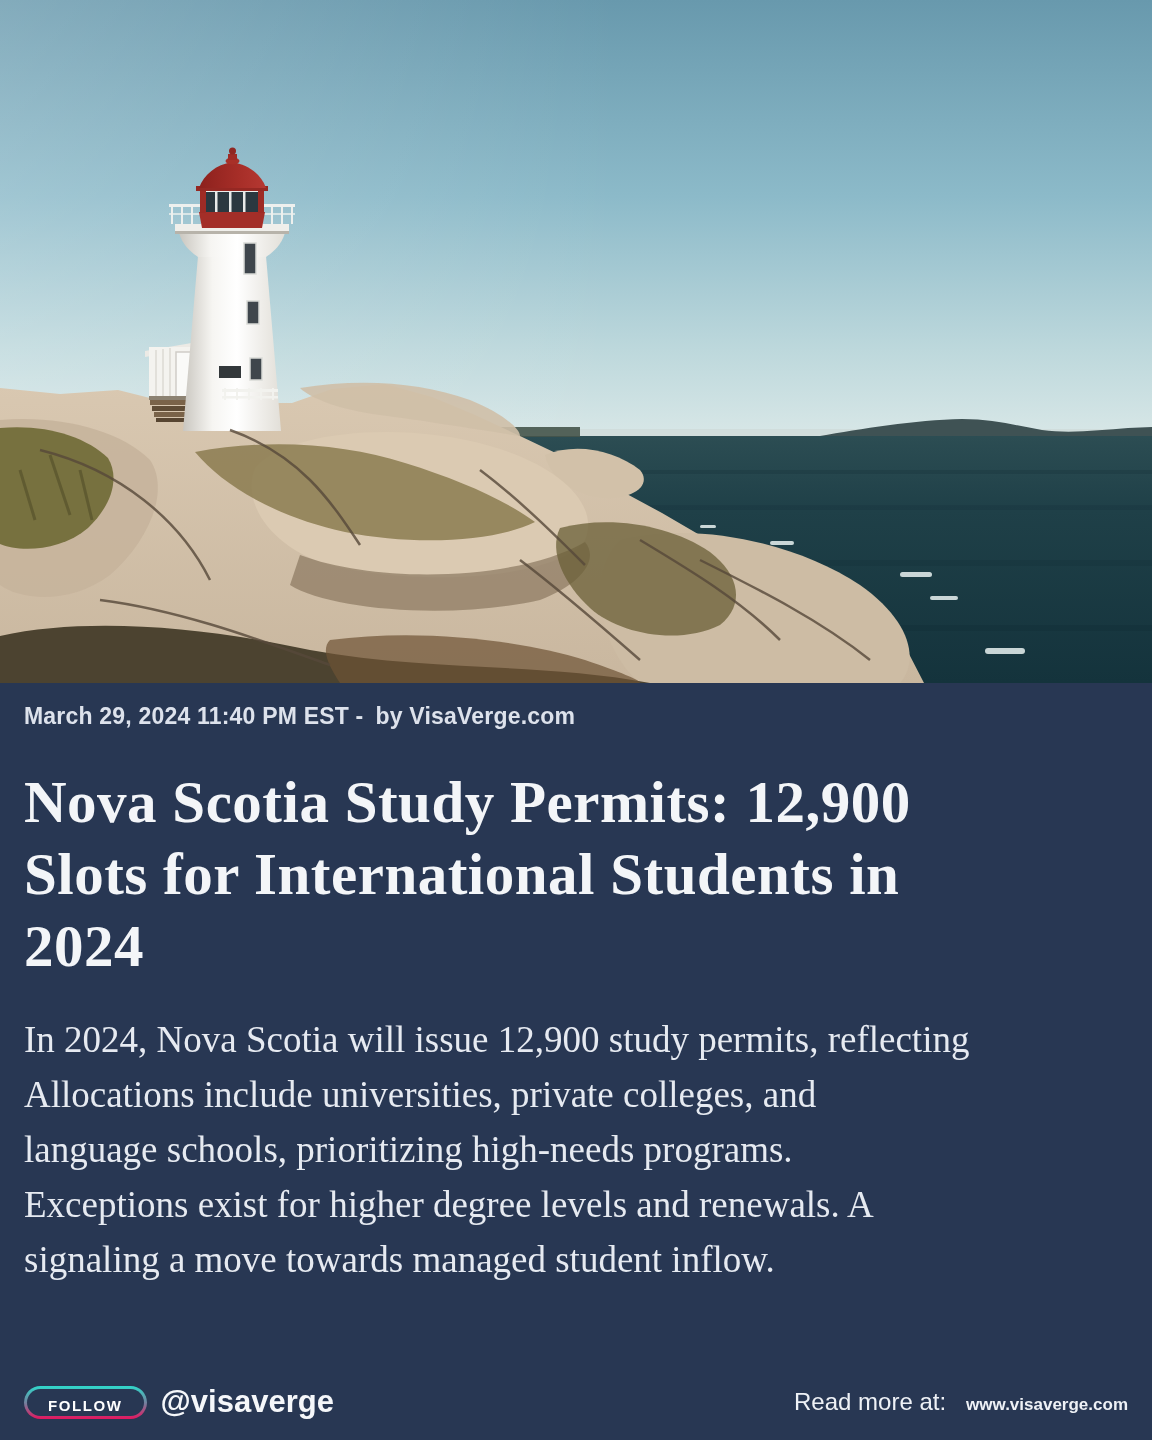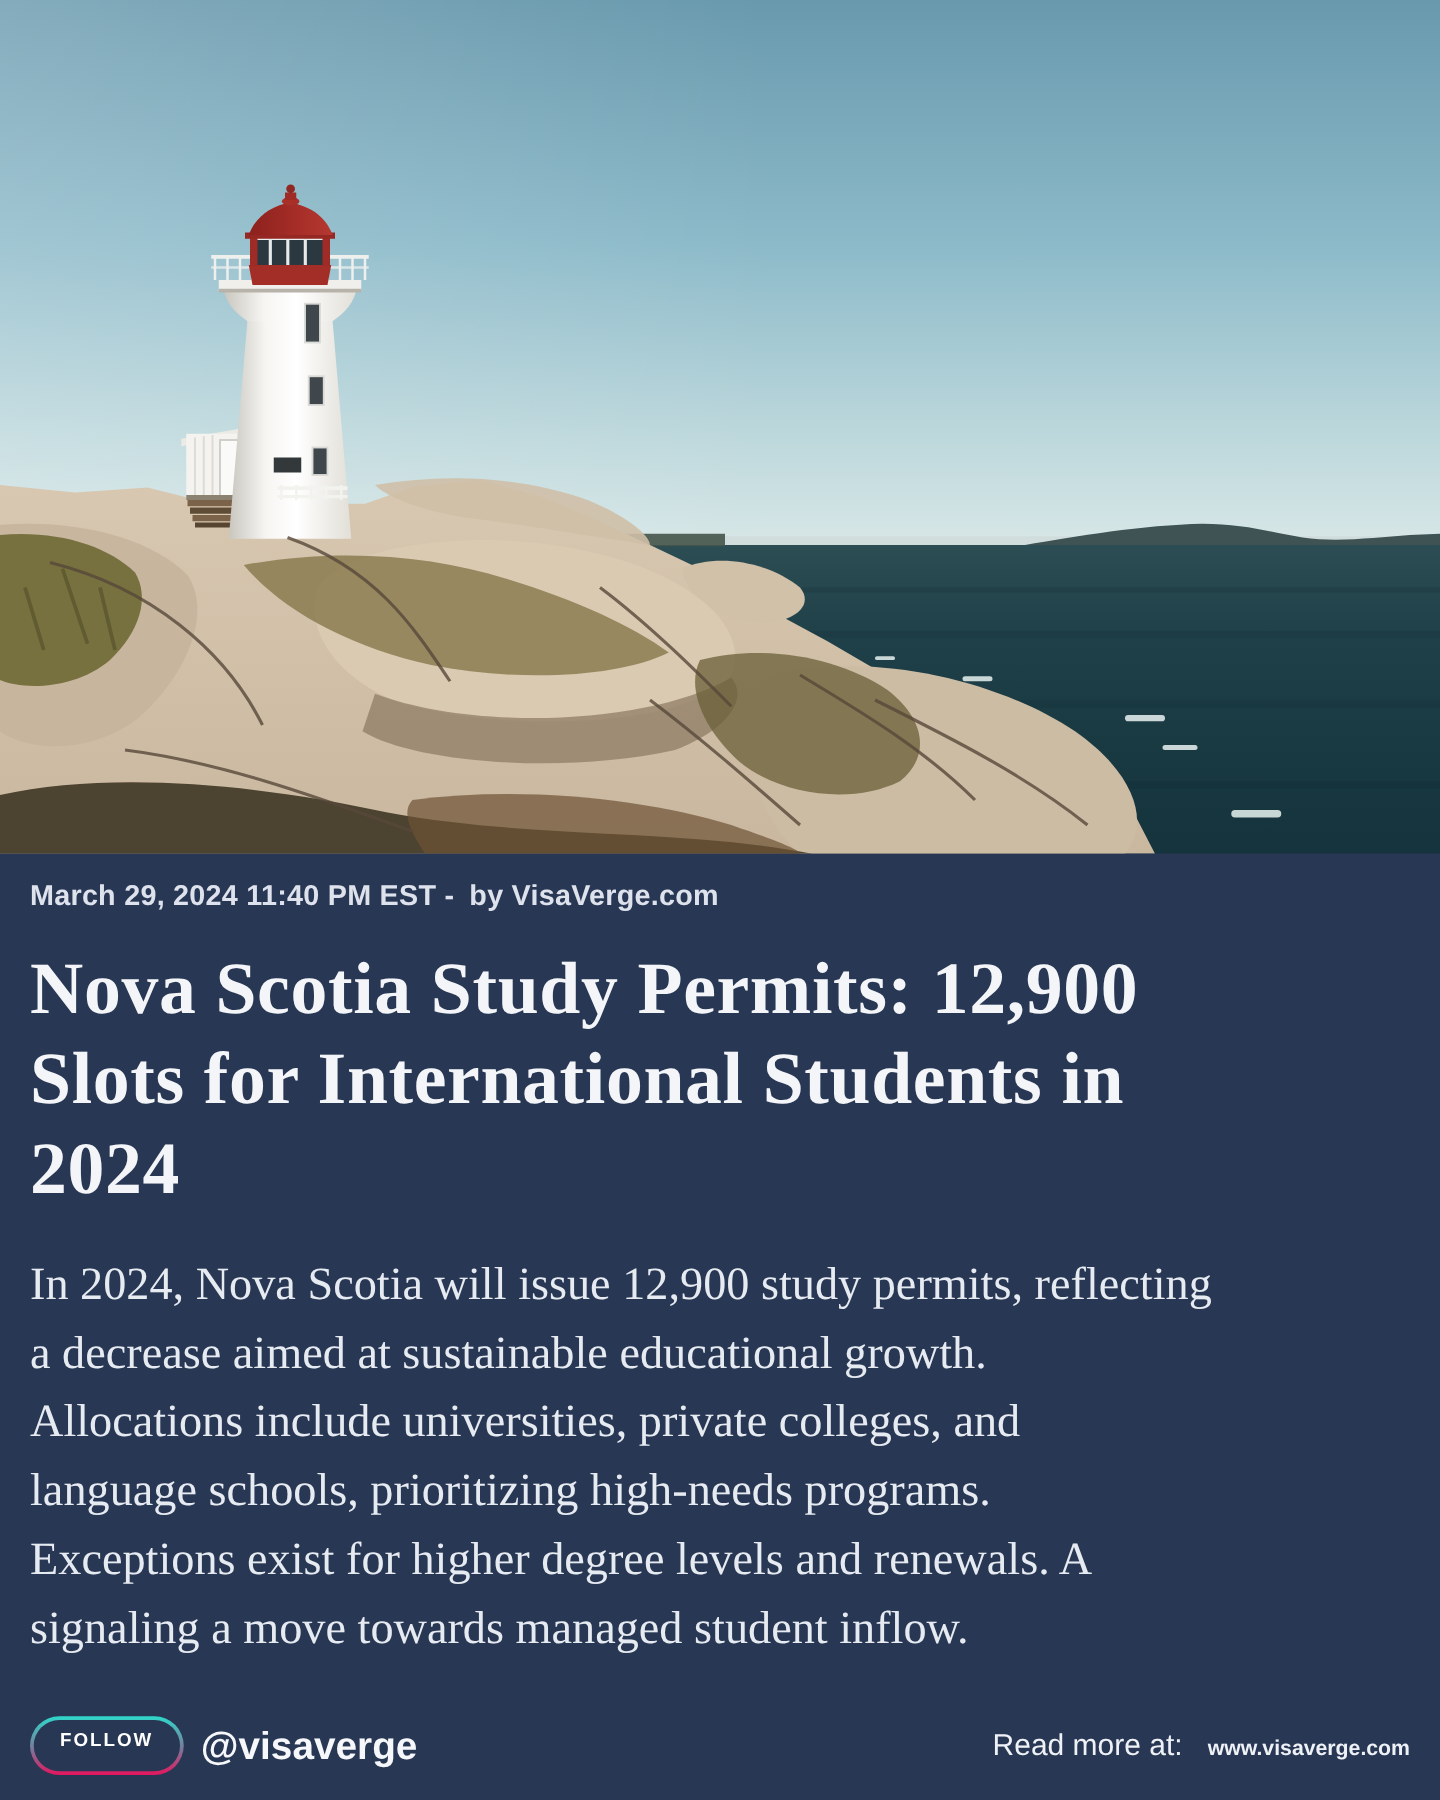--- a/index.html
+++ b/index.html
@@ -10,42 +10,42 @@
     font-family:"Liberation Sans", sans-serif;
   }
   .photo { width:1152px; height:683px; line-height:0; }
   .panel { position:relative; width:1152px; height:757px; padding:0 24px; background:#283753; }
 
   .meta-row {
     display:flex; align-items:baseline; gap:12px; padding-top:20px;
     font-size:23px; color:#dde2ec; letter-spacing:0.2px;font-weight:bold;
   }
   .headline {
-    margin-top:24px; font-family:"Liberation Serif", serif; font-weight:bold;
+    margin-top:36px; font-family:"Liberation Serif", serif; font-weight:bold;
     font-size:59px; line-height:72px; color:#f3f5f8; letter-spacing:0.5px;
   }
   .headline .hline { display:block; }
   .bodytext {
     margin-top:30px; font-family:"Liberation Serif", serif; font-weight:400;
     font-size:37px; line-height:55px; color:#e6eaf1;
   }
   .bodytext .bline { display:block; }
 
   .footer {
     position:absolute; left:24px; right:24px; bottom:20px;
     display:flex; justify-content:space-between; align-items:center;
   }
   .footer-left { display:flex; align-items:center; gap:14px; }
   .pill {
     background:linear-gradient(180deg, #2fd8cb 0%, #7a7a9a 55%, #e5155e 100%);
     padding:3px; border-radius:999px; cursor:pointer;
   }
   .pill-inner {
     display:block; background:#283753; border-radius:999px;
-    padding:8px 21px 16px; font-size:15px; font-weight:bold; letter-spacing:1.6px;
+    padding:8px 21px 2px; font-size:15px; font-weight:bold; letter-spacing:1.6px;
     color:#ffffff;
   }
   .handle { font-size:31px; font-weight:bold; color:#f5f7fa; cursor:pointer; }
   .footer-right { display:flex; align-items:baseline; gap:20px; color:#eef1f6; }
   .readmore-label { font-size:24px; font-weight:400; }
   .readmore-url { font-size:17px; font-weight:bold; cursor:pointer; }
 </style>
 </head>
 <body>
 
@@ -237,21 +237,20 @@
     </div>
 
     <h1 class="headline">
       <span class="hline">Nova Scotia Study Permits: 12,900</span>
       <span class="hline">Slots for International Students in</span>
       <span class="hline">2024</span>
     </h1>
 
     <p class="bodytext">
       <span class="bline">In 2024, Nova Scotia will issue 12,900 study permits, reflecting</span>
-      <span class="bline">a decrease aimed at sustainable educational growth.</span>
       <span class="bline">Allocations include universities, private colleges, and</span>
       <span class="bline">language schools, prioritizing high-needs programs.</span>
       <span class="bline">Exceptions exist for higher degree levels and renewals. A</span>
       <span class="bline">signaling a move towards managed student inflow.</span>
     </p>
 
     <div class="footer">
       <div class="footer-left">
         <div class="pill">
           <span class="pill-inner">FOLLOW</span>

